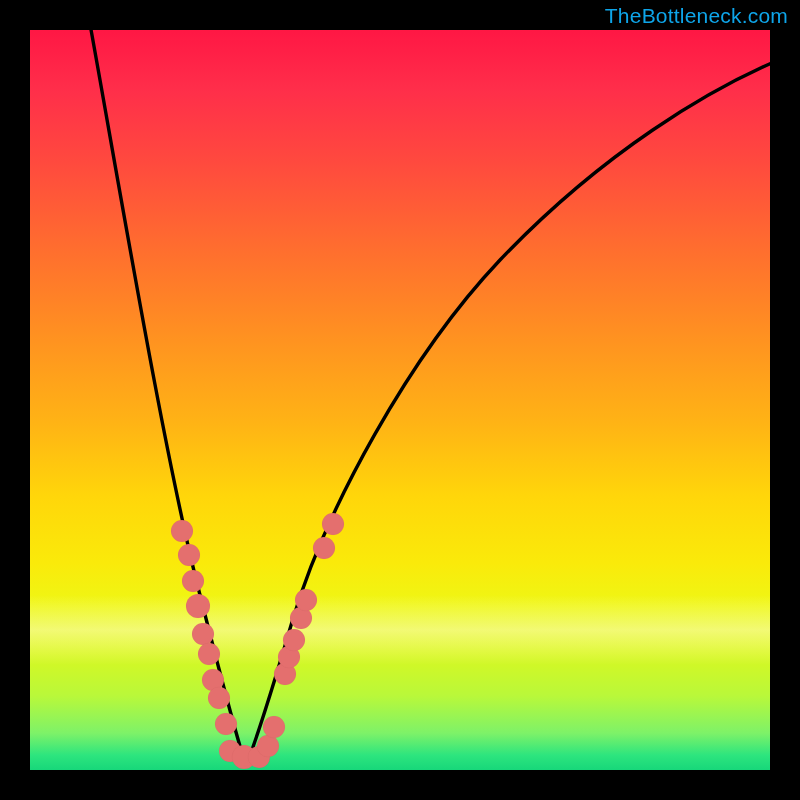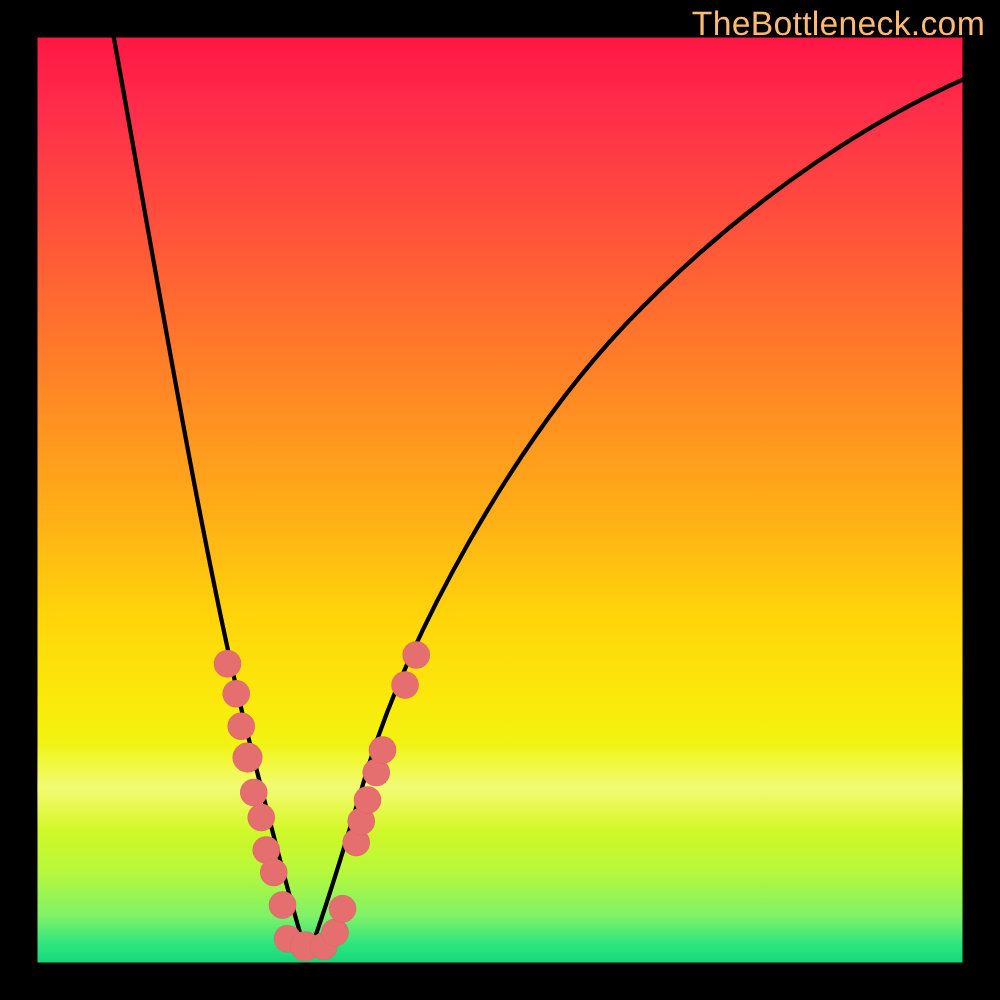--- a/index.html
+++ b/index.html
@@ -61,22 +61,22 @@
     left: 0;
     top: 0;
     width: 740px;
     height: 740px;
     overflow: visible;
   }
   .watermark {
     position: absolute;
     top: 4px;
     right: 12px;
-    color: #fdba74;
-    font-size: 27px;
+    color: #0ea5e9;
+    font-size: 21px;
     letter-spacing: 0.2px;
     font-weight: 500;
     user-select: none;
   }
 </style>
 </head>
 <body>
 
 <div class="frame">
   <div class="watermark">TheBottleneck.com</div>

